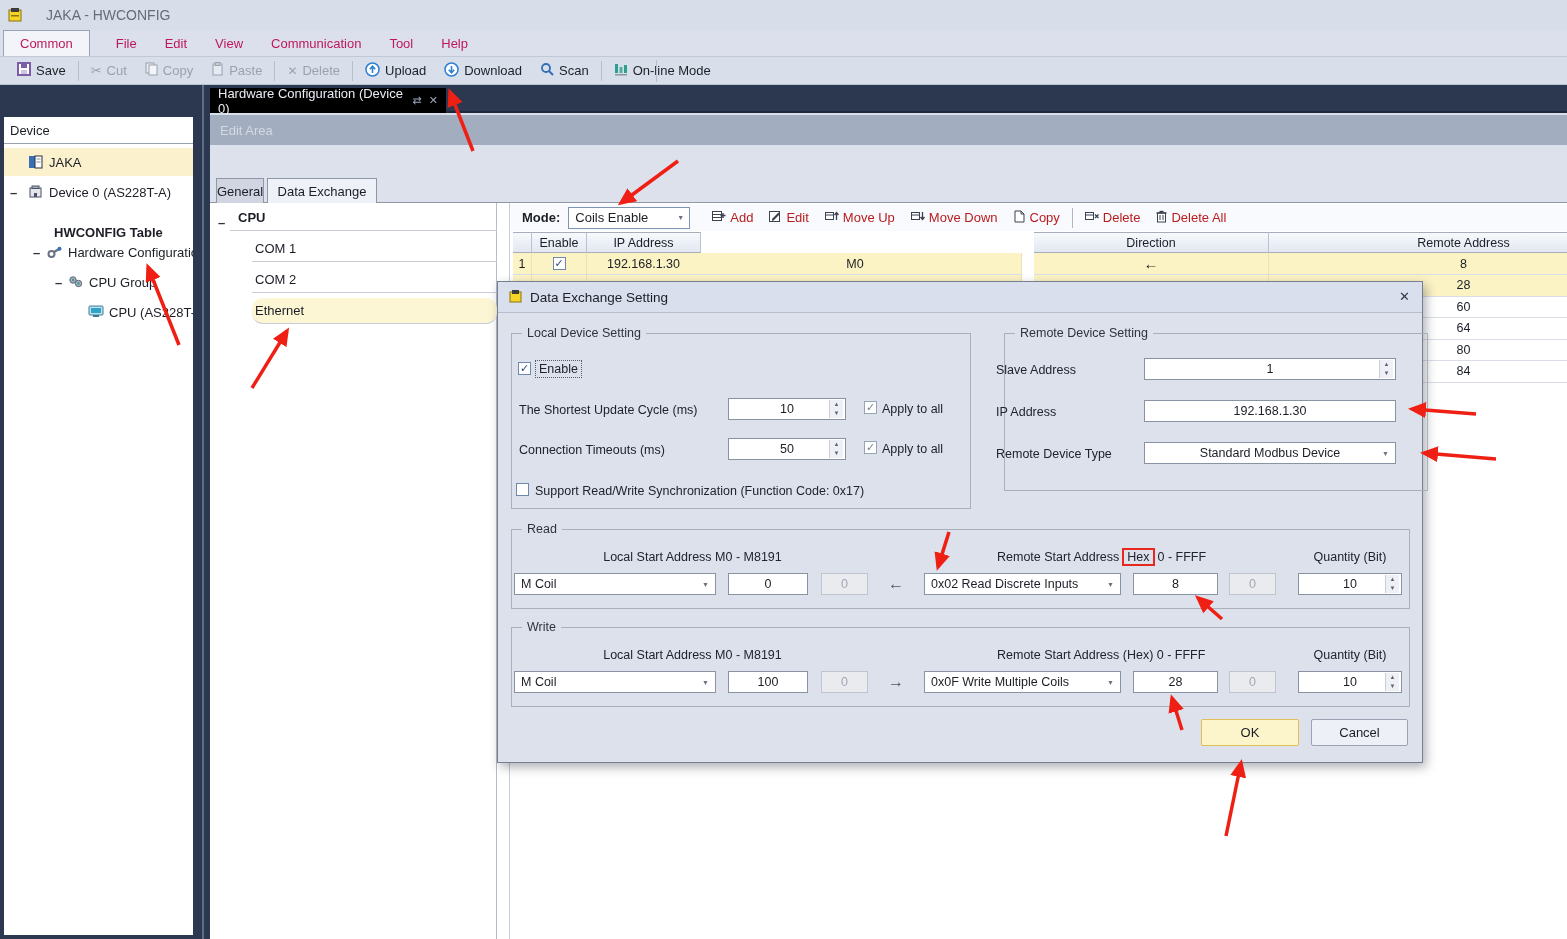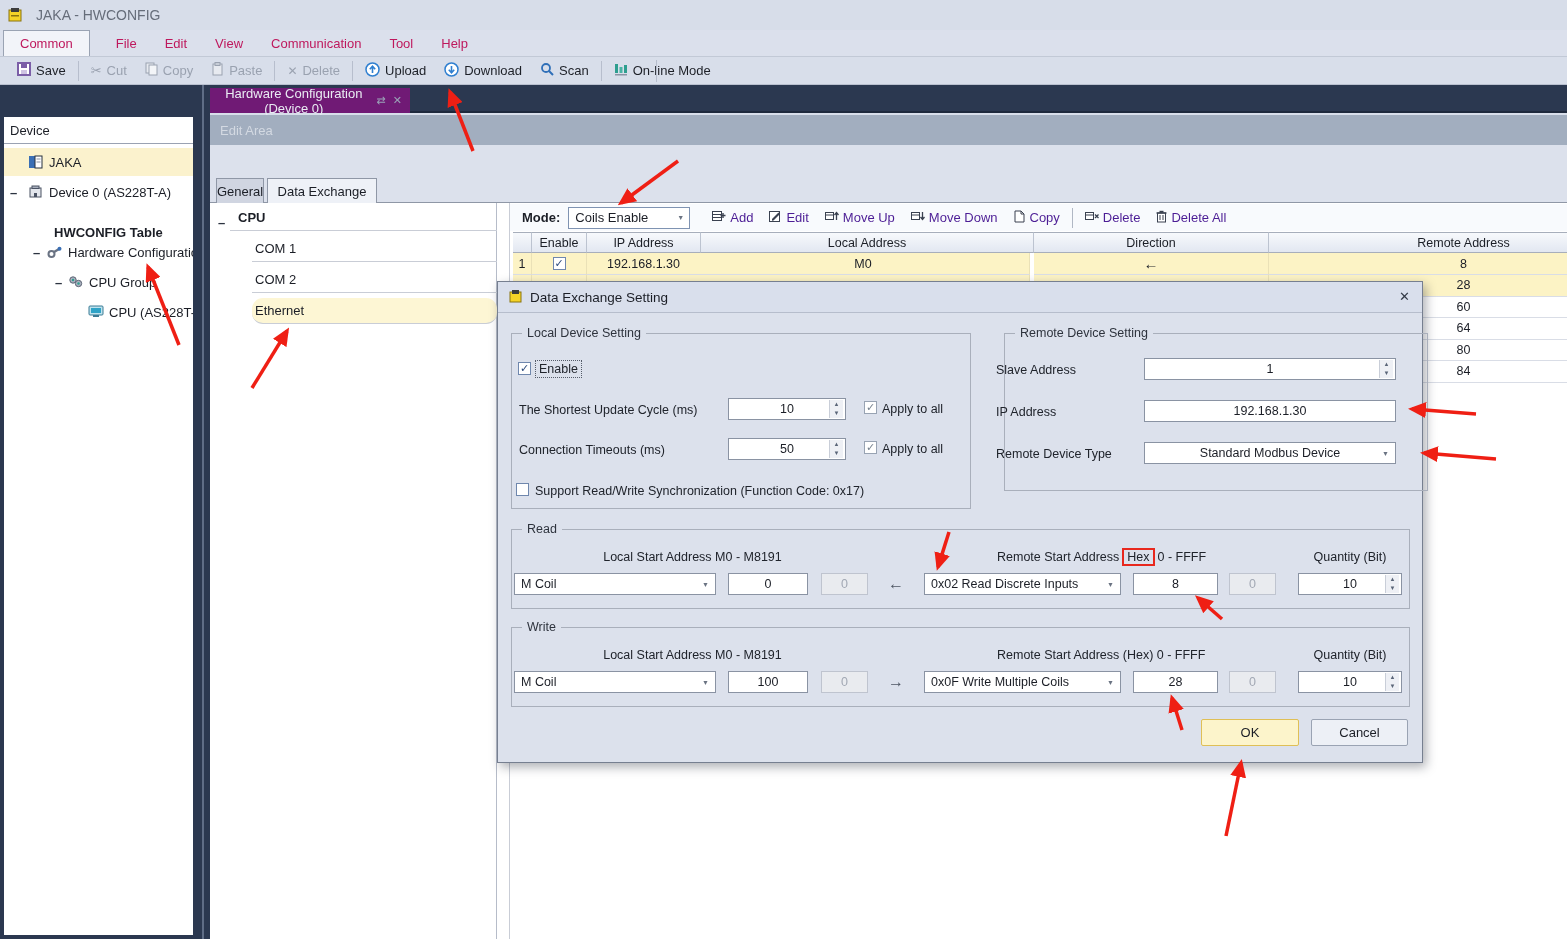--- a/index.html
+++ b/index.html
@@ -24,48 +24,48 @@
   #pt-header { position:absolute; left:0; top:0; width:197px; height:32px; color:#ccd4e2; display:flex; align-items:center; padding:0 10px; }
   #pt-body { position:absolute; left:4px; top:32px; width:189px; height:818px; background:#ffffff; overflow:hidden; }
   .pt-device { height:27px; display:flex; align-items:center; padding-left:6px; border-bottom:1px solid #9aa2b2; }
   .tree-row { position:absolute; height:28px; display:flex; align-items:center; }
   .tree-hl { background:#fbf2cd; }
   .expander { position:absolute; font-weight:bold; color:#2c3340; font-size:13px; }
   .ticon { display:inline-flex; width:16px; height:14px; margin-right:5px; }
 
   
   #darkband { left:210px; top:85px; width:1357px; height:28px; background:#2b3850; border-bottom:2px solid #1e293c; }
-  #doctab { left:210px; top:88px; width:200px; height:25px; background:#701a75; color:#e9ecf3; display:flex; align-items:center; padding:0 8px; gap:7px;text-align:center; }
+  #doctab { left:210px; top:88px; width:236px; height:25px; background:#000000; color:#e9ecf3; display:flex; align-items:center; padding:0 8px; gap:7px; }
   #editbar { left:210px; top:115px; width:1357px; height:30px; background:#a2aebf; color:#d3d9e2; display:flex; align-items:center; padding-left:10px; }
   #lightband { left:210px; top:145px; width:1357px; height:30px; background:#dce1ec; }
   #tabstrip { left:210px; top:175px; width:1357px; height:28px; background:#dce1ec; border-bottom:1px solid #8f97a6; }
   .ptab { position:absolute; top:3px; height:25px; display:flex; align-items:center; justify-content:center; border:1px solid #8f97a6; border-bottom:none; background:#d0d5e1; }
   .ptab.active { background:#eef1f7; }
   #content { left:210px; top:203px; width:1357px; height:736px; background:#ffffff; }
 
   
   #cputree { left:210px; top:203px; width:287px; height:736px; background:#fff; border-right:1px solid #b6bcc9; }
   .ct-row { position:absolute; height:26px; display:flex; align-items:center; border-bottom:1px solid #c9cdd6; }
   #cfg-leftline { left:509px; top:203px; width:1px; height:736px; background:#c9cdd6; }
 
   
   #modebar { left:510px; top:204px; width:1057px; height:27px; background:#f8fafd; display:flex; align-items:center; }
   #mode-label { font-weight:bold; margin:0 8px 0 12px; }
   #mode-select { width:122px; height:22px; background:#fff; border:1px solid #7f93b2; display:flex; align-items:center; padding:0 6px; position:relative; }
   #mode-select .dd { position:absolute; right:5px; color:#6a7382; font-size:7px; }
-  .gbtn { display:flex; align-items:center; gap:4px; padding:0 8px; height:24px; color:#4c1d95; white-space:nowrap; }
+  .gbtn { display:flex; align-items:center; gap:4px; padding:0 8px; height:24px; color:#b91c1c; white-space:nowrap; }
   .gbtn svg { flex:none; }
   .g-sep { width:1px; height:20px; background:#b0b7c4; margin:0 4px; }
 
   
   .hdrcell { position:absolute; top:0; height:21px; display:flex; align-items:center; justify-content:center; background:linear-gradient(#f7f9fc,#e2e7f1); border-right:1px solid #bcc3d0; border-top:1px solid #a7aebb; border-bottom:1px solid #a7aebb; font-size:12.5px; }
   .grow { position:absolute; left:513px; width:1146px; height:22px; }
   .grow .cell { position:absolute; top:0; height:100%; display:flex; align-items:center; justify-content:center; border-right:1px solid rgba(0,0,0,0.07); border-bottom:1px solid #d9dde6; font-size:12.5px; }
   .rowy { background:#fcf3c5; }
-  .c0{left:0;width:19px;} .c1{left:19px;width:55px;} .c2{left:74px;width:114px;} .c3{left:184px;width:333px;} .c4{left:521px;width:235px;} .c5{left:756px;width:390px;}
+  .c0{left:0;width:19px;} .c1{left:19px;width:55px;} .c2{left:74px;width:114px;} .c3{left:176px;width:333px;} .c4{left:521px;width:235px;} .c5{left:756px;width:390px;}
 
   
   .cb { width:13px; height:13px; background:#fff; border:1px solid #6f87ad; display:inline-flex; align-items:center; justify-content:center; font-size:11px; color:#2c4a7c; flex:none; }
   .cb.checked::after { content:"✓"; }
   .cb.gray { border-color:#98a3b3; color:#76828f; }
 
   
   #dialog { left:497px; top:281px; width:926px; height:482px; background:#dce1ec; border:1px solid #767f90; box-shadow:3px 4px 10px rgba(20,25,40,0.35); z-index:50; }
   #dlg-title { position:absolute; left:0; top:0; width:100%; height:31px; background:#d9dfec; border-bottom:1px solid #b6bdcc; display:flex; align-items:center; padding:0 10px; gap:7px; font-size:13.5px; }
   #dlg-close { position:absolute; right:12px; top:7px; color:#333a46; font-size:13px; }
@@ -93,21 +93,21 @@
 <div id="root">
 
   <div class="abs" id="titlebar">
     <span class="ticon" style="width:17px;height:16px;">
       <svg width="17" height="16">
           <rect x="2" y="3" width="12" height="11" fill="#f5d327" stroke="#8a7410"></rect>
           <rect x="4" y="1" width="8" height="4" fill="#3c3c3c"></rect>
           <rect x="4" y="8" width="8" height="1.5" fill="#8a7410"></rect>
         </svg>
     </span>
-    <span style="margin-left:7px;">JAKA - HWCONFIG</span>
+    <span style="margin-left:17px;">JAKA - HWCONFIG</span>
   </div>
 
   <div class="abs" id="menubar">
     <div class="menu-item sel">Common</div>
     <div class="menu-item" style="margin-left:12px;">File</div>
     <div class="menu-item">Edit</div>
     <div class="menu-item">View</div>
     <div class="menu-item">Communication</div>
     <div class="menu-item">Tool</div>
     <div class="menu-item">Help</div>
@@ -345,21 +345,20 @@
             <line x1="7" y1="5" x2="7" y2="10" stroke="#3a4150"></line>
           </svg></span>
       <span>Delete All</span>
     </div>
   </div>
 
   <div class="abs" style="left:513px;top:232px;width:1146px;height:21px;">
     <div class="hdrcell" style="left:0;width:19px;"></div>
     <div class="hdrcell" style="left:19px;width:55px;">Enable</div>
     <div class="hdrcell" style="left:74px;width:114px;">IP Address</div>
-    <div class="hdrcell" style="left:188px;width:333px;">Local Address</div>
     <div class="hdrcell" style="left:521px;width:235px;">Direction</div>
     <div class="hdrcell" style="left:756px;width:390px;">Remote Address</div>
   </div>
 
   <div class="grow" style="top:253px;">
     <div class="cell rowy c0">1</div>
     <div class="cell rowy c1">
         <span class="cb checked"></span>
       </div>
     <div class="cell rowy c2">192.168.1.30</div>

